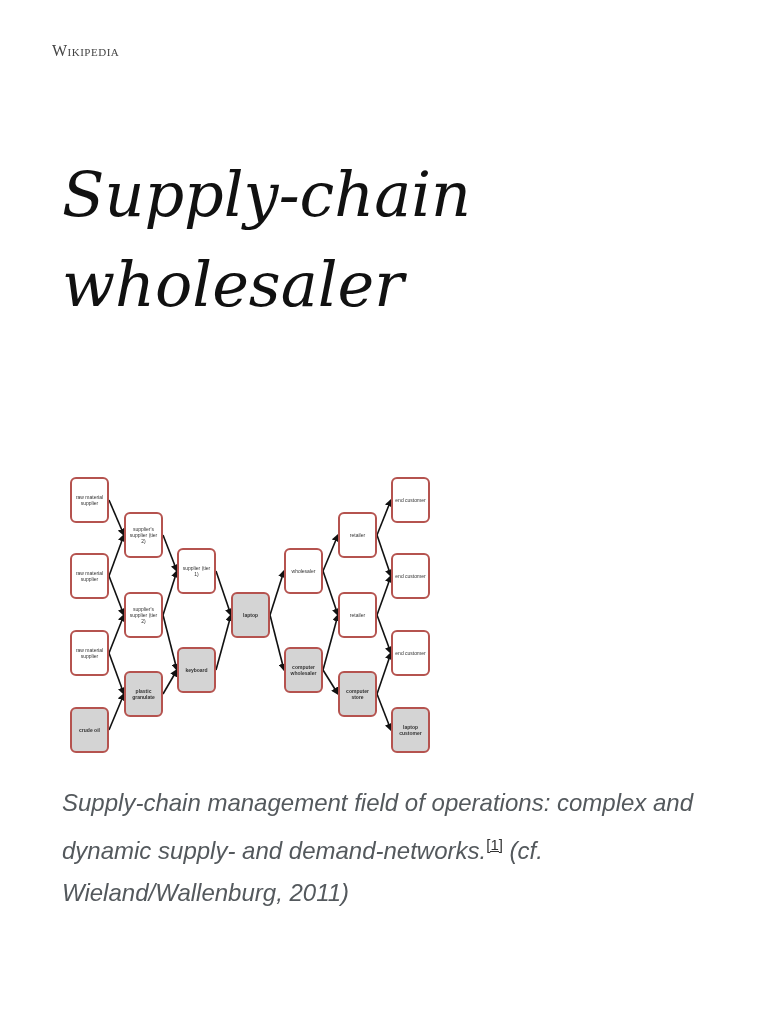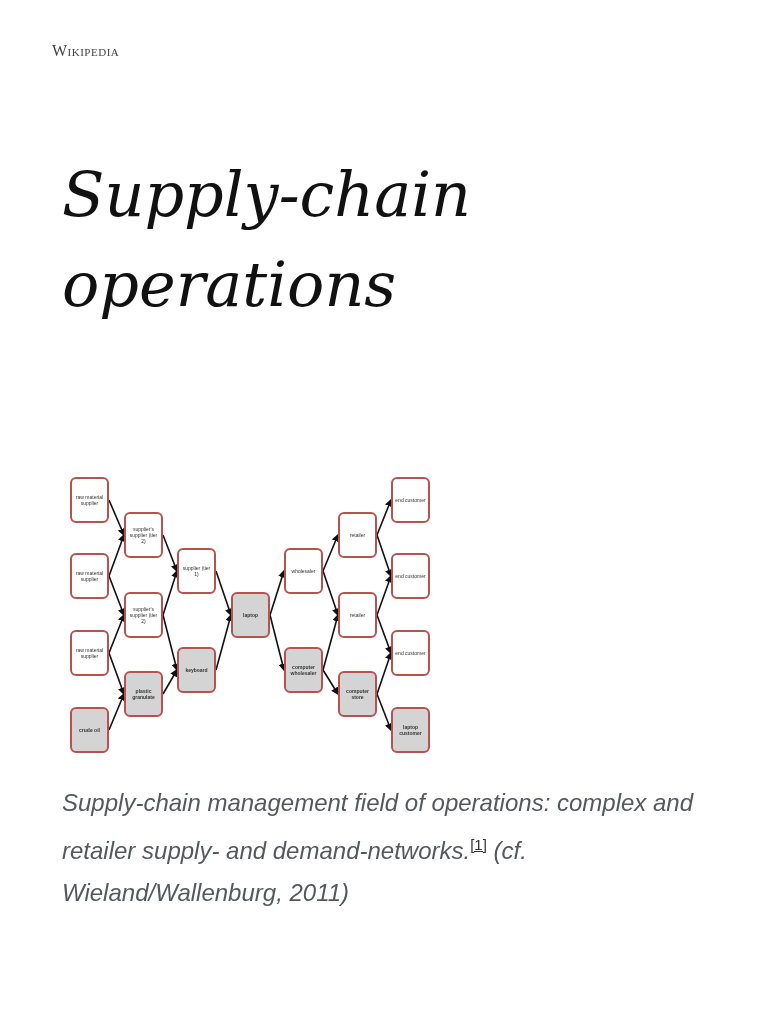--- a/index.html
+++ b/index.html
@@ -36,21 +36,21 @@
       font-style: italic; font-size: 24px; line-height: 42px; color: #54595d;
       margin: 0;
     }
     .caption .ref { font-size: 15px; vertical-align: 9px; font-style: normal; color: #333; text-decoration: underline; }
   </style>
 </head>
 <body>
 
 <div class="brand">Wikipedia</div>
 
-<h1 class="title">Supply-chain operations</h1>
+<h1 class="title">Supply-chain wholesaler</h1>
 
 <div class="figure">
   <svg id="edges" width="390" height="290">
     <defs>
       <marker id="arr" markerWidth="5" markerHeight="5" refX="4" refY="2.5" orient="auto">
         <path d="M0,0 L5,2.5 L0,5 z" fill="#111"></path>
       </marker>
     </defs>
   <line x1="49" y1="30" x2="64" y2="65" stroke="#111" stroke-width="1.6" marker-end="url(#arr)"></line>
       <line x1="49" y1="106" x2="64" y2="65" stroke="#111" stroke-width="1.6" marker-end="url(#arr)"></line>
@@ -93,13 +93,13 @@
       <div class="node" style="left: 278px; top: 42px; width: 39px; height: 46px;">retailer</div>
       <div class="node" style="left: 278px; top: 122px; width: 39px; height: 46px;">retailer</div>
       <div class="node grey" style="left: 278px; top: 201px; width: 39px; height: 46px;">computer store</div>
       <div class="node" style="left: 331px; top: 7px; width: 39px; height: 46px;">end customer</div>
       <div class="node" style="left: 331px; top: 83px; width: 39px; height: 46px;">end customer</div>
       <div class="node" style="left: 331px; top: 160px; width: 39px; height: 46px;">end customer</div>
       <div class="node grey" style="left: 331px; top: 237px; width: 39px; height: 46px;">laptop customer</div>
     </div>
 </div>
 
-<p class="caption"><span>Supply-chain management field of operations: complex and retailer supply- and demand-networks.</span><sup class="ref">[1]</sup><span> (cf. Wieland/Wallenburg, 2011)</span></p>
+<p class="caption"><span>Supply-chain management field of operations: complex and dynamic supply- and demand-networks.</span><sup class="ref">[1]</sup><span> (cf. Wieland/Wallenburg, 2011)</span></p>
 
 </body></html>

